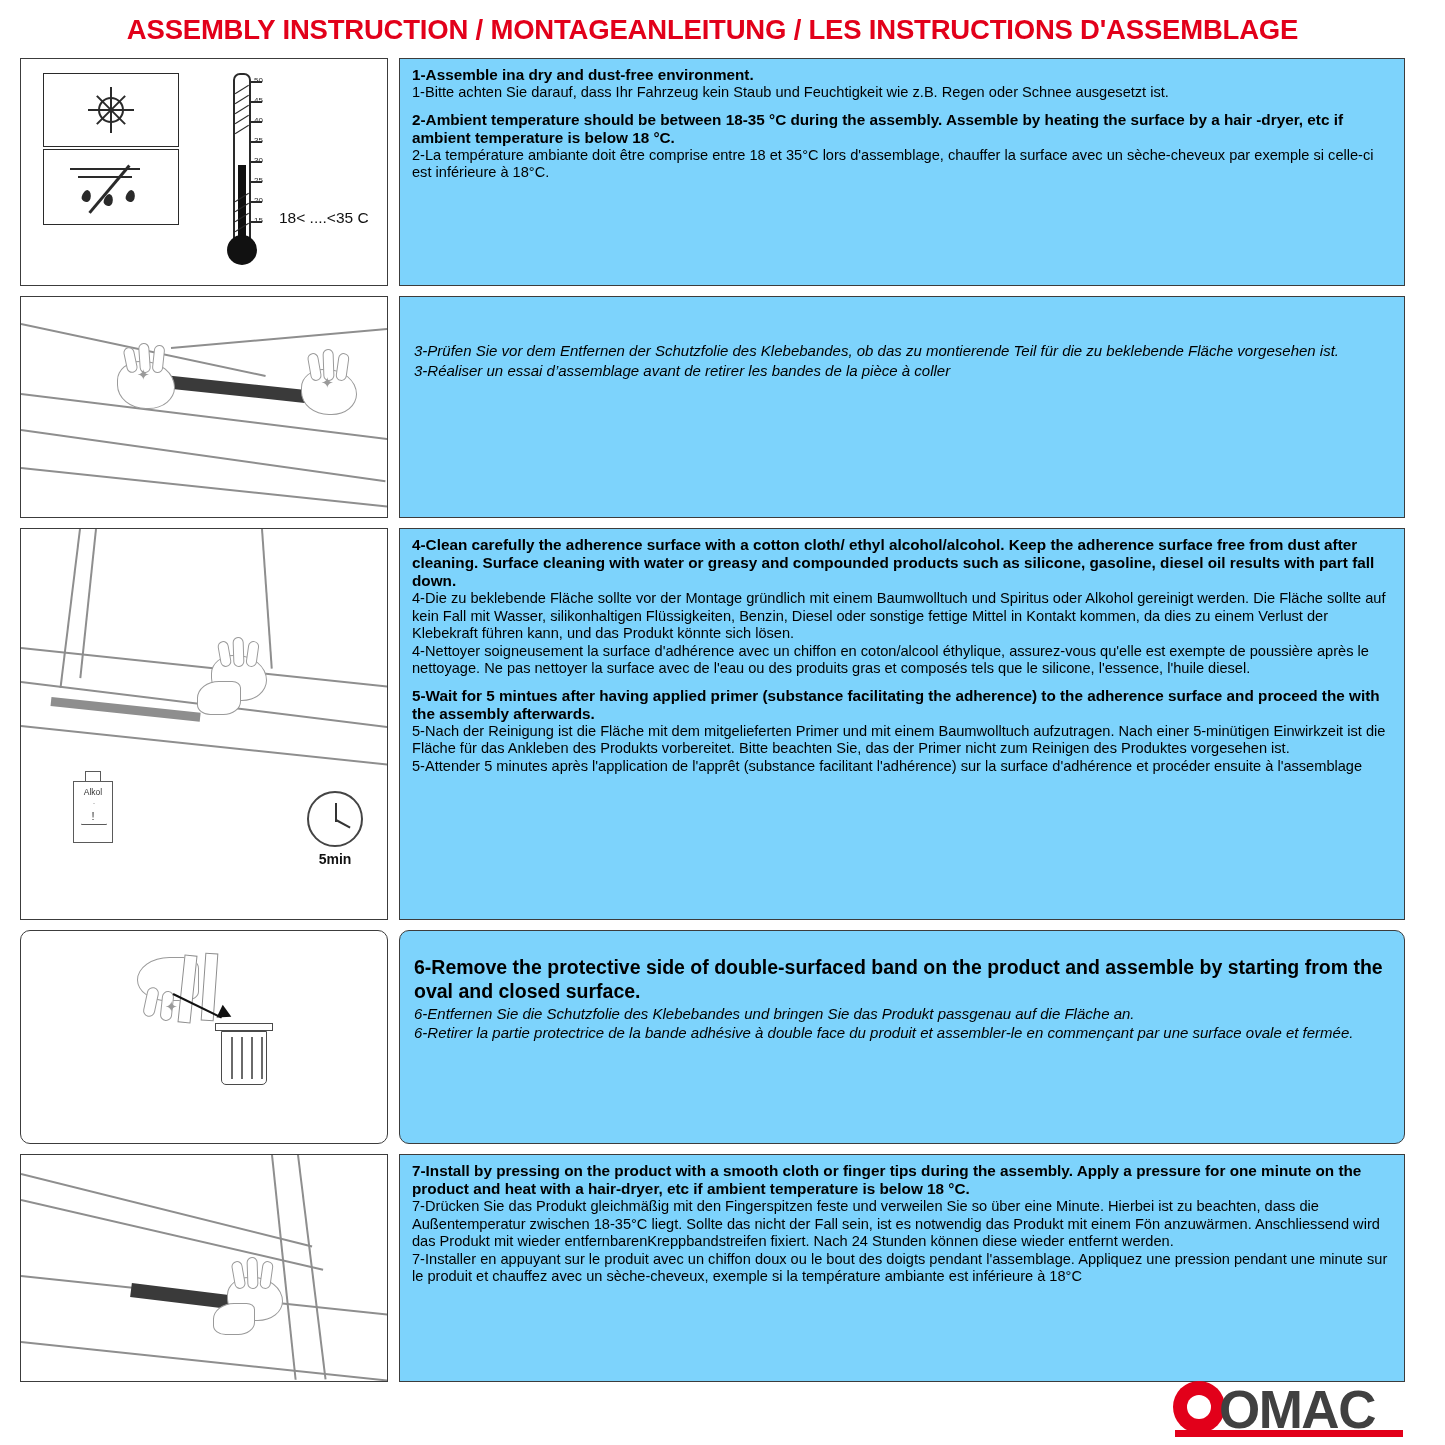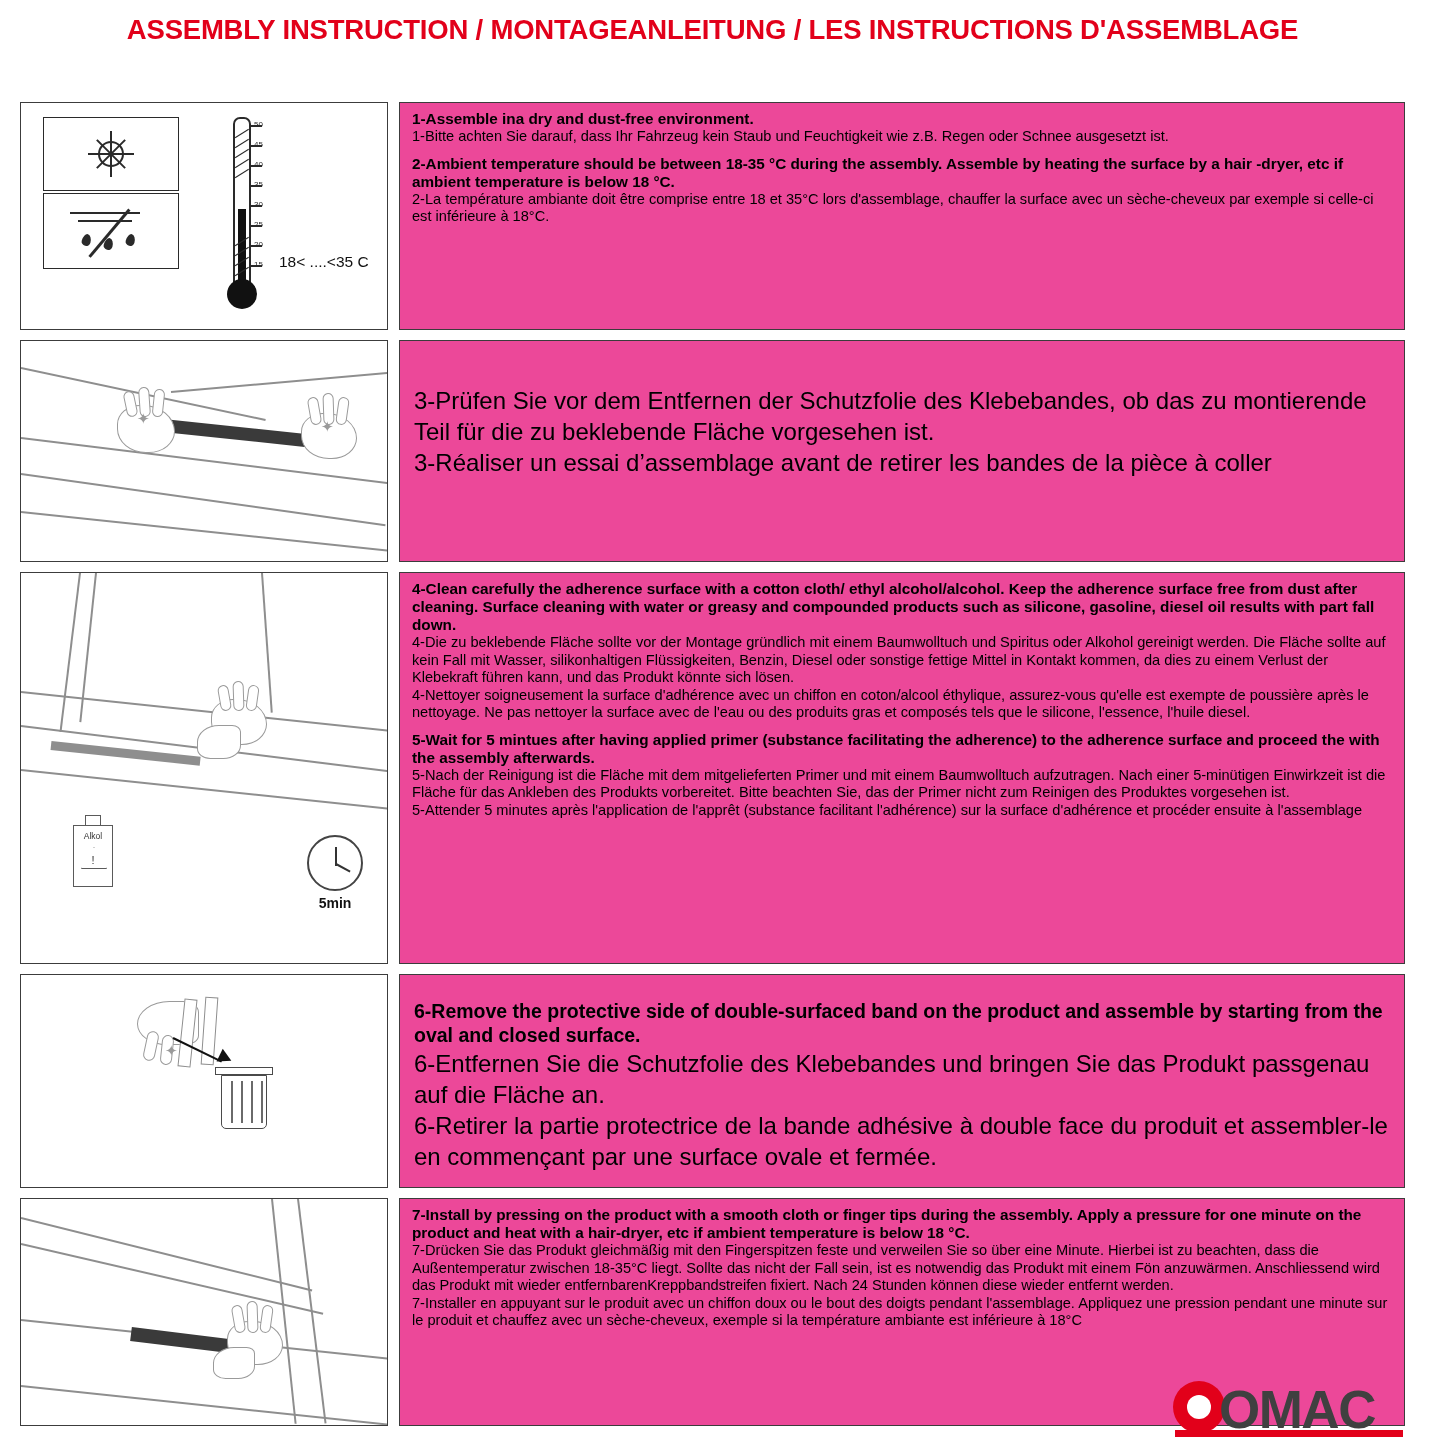--- a/index.html
+++ b/index.html
@@ -35,44 +35,44 @@
     flex: 0 0 368px;
     border: 1px solid #3c3c3c;
     position: relative;
     overflow: hidden;
     background: #fff;
   }
   .cell-txt {
     flex: 1 1 auto;
     border: 1px solid #3c3c3c;
     padding: 7px 16px 7px 12px;
-    background: #ec4899;
+    background: #7dd3fc;
     overflow: hidden;
   }
-  .r1 .cell-img, .r1 .cell-txt { height: 228px; margin-top: 44px; }
+  .r1 .cell-img, .r1 .cell-txt { height: 228px; }
   .r2 .cell-img, .r2 .cell-txt { height: 222px; }
   .r3 .cell-img, .r3 .cell-txt { height: 392px; }
-  .r4 .cell-img, .r4 .cell-txt { height: 214px; }
+  .r4 .cell-img, .r4 .cell-txt { height: 214px; border-radius: 10px; }
   .r5 .cell-img, .r5 .cell-txt { height: 228px; }
 
   .hd {
     font-size: 15.3px;
     font-weight: bold;
     line-height: 1.18;
     margin: 0;
   }
   .sub {
     font-size: 14.6px;
     line-height: 1.2;
     margin: 0;
   }
   .blk { margin-bottom: 9px; }
   .blk:last-child { margin-bottom: 0; }
   .big .hd { font-size: 19.5px; font-weight: bold; line-height: 1.25; }
-  .big .sub { font-size: 24px; line-height: 1.3; }
+  .big .sub { font-size: 15px; line-height: 1.3; font-style: italic; }
   .r2 .cell-txt { padding-top: 44px; padding-left: 14px; }
   .r4 .cell-txt { padding-top: 24px; padding-left: 14px; }
 
   
   .sun-box {
     position: absolute; left: 22px; top: 14px; width: 136px; height: 74px;
     border: 1.5px solid #2a2a2a;
   }
   .rain-box {
     position: absolute; left: 22px; top: 90px; width: 136px; height: 76px;

